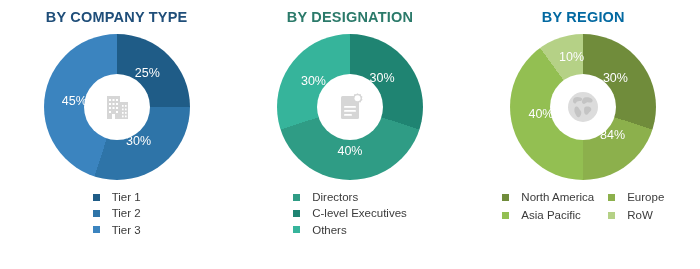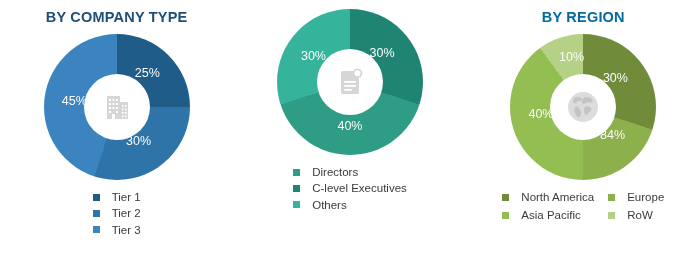--- a/index.html
+++ b/index.html
@@ -145,20 +145,21 @@
         <span>Tier 2</span>
       </div>
       <div class="legend-item">
         <span class="swatch" style="background:#3b84bf"></span>
         <span>Tier 3</span>
       </div>
     </div>
   </div>
 
   <div class="panel">
+    <div class="panel-title" style="color:#2b7a6a">BY DESIGNATION</div>
 
     <div class="donut-wrap">
       <div class="donut" style="background:conic-gradient(#1f8472 0turn 0.30turn,#2f9c85 0.30turn 0.70turn,#36b49b 0.70turn 1turn);"></div>
 
       <div class="seglabel" style="left:72%;top:30%">30%</div>
       <div class="seglabel" style="left:50%;top:80%">40%</div>
       <div class="seglabel" style="left:25%;top:32%">30%</div>
 
       <div class="hole">
         <span>

